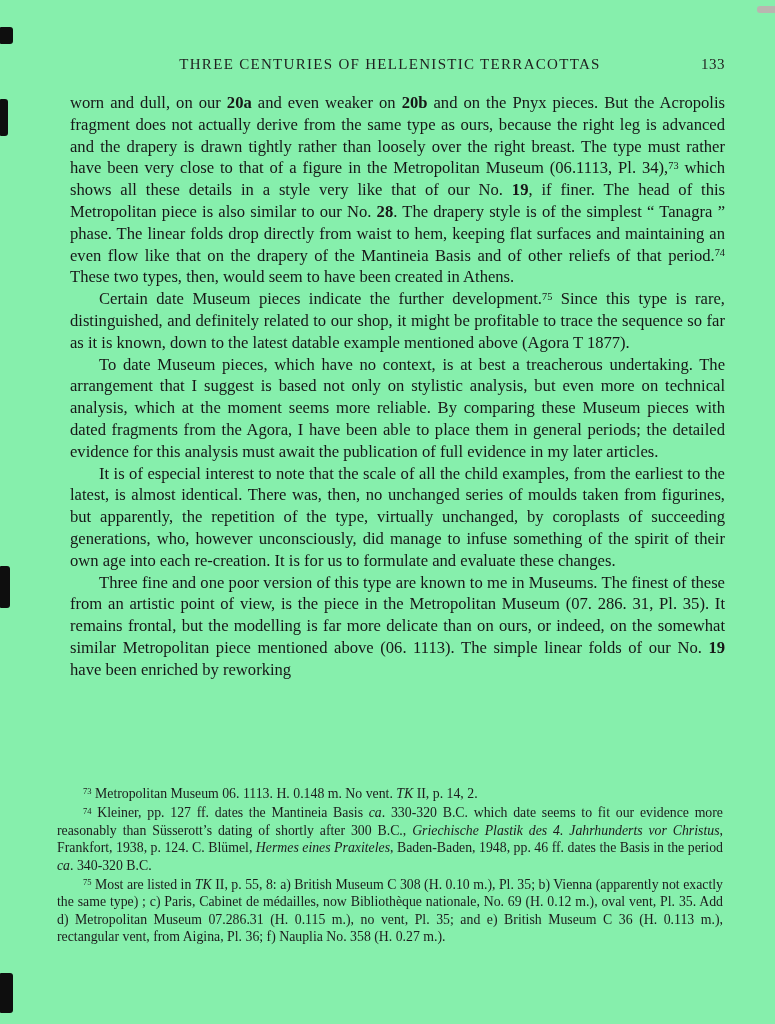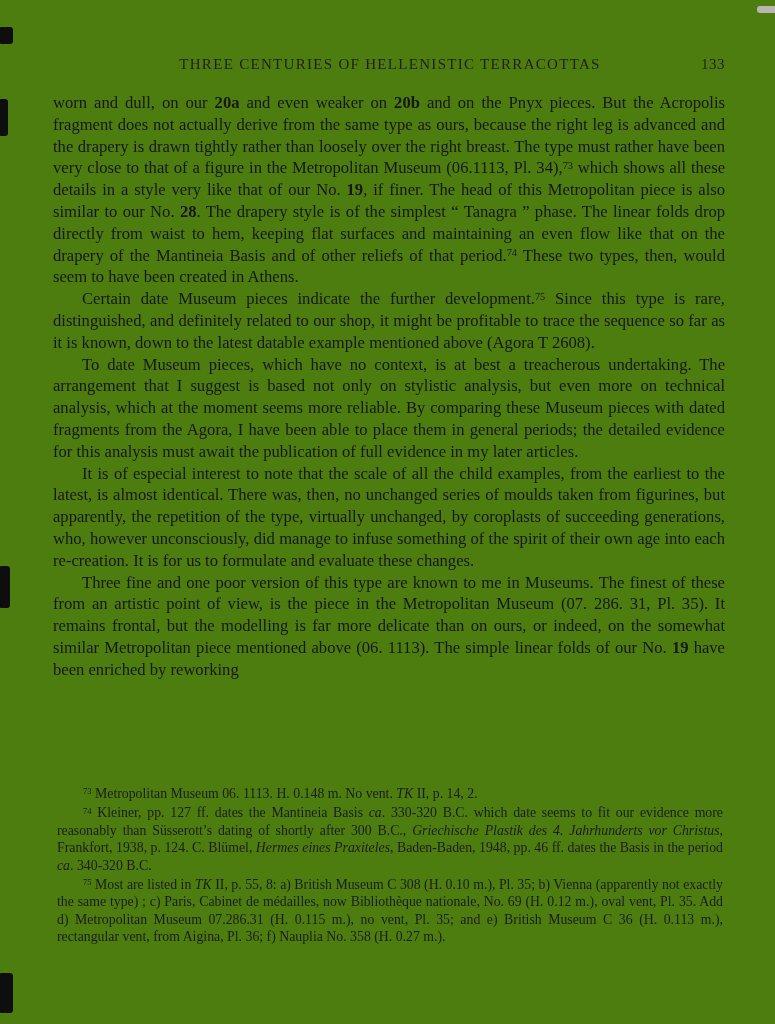--- a/index.html
+++ b/index.html
@@ -7,21 +7,21 @@
   body {
     width: 775px;
     height: 1024px;
     background: #e8e6e1;
     font-family: "Liberation Serif", "DejaVu Serif", serif;
   }
   .page {
     position: relative;
     width: 775px;
     height: 1024px;
-    background: #4d7c0f;
+    background: #86efac;
     color: #1a1a1a;
     overflow: hidden;
   }
   
   .artifact { position: absolute; background: #0e0e0e; border-radius: 1px 3px 3px 1px; }
   .a1 { left: 0; top: 27px;  width: 13px; height: 17px; }
   .a2 { left: 0; top: 99px;  width: 8px;  height: 37px; }
   .a3 { left: 0; top: 566px; width: 10px; height: 42px; }
   .a4 { left: 0; top: 973px; width: 13px; height: 40px; }
   .a5 { right: 0; top: 6px; left: auto; width: 18px; height: 7px; background: #b9b6b0; border-radius: 3px 0 0 3px; }
@@ -31,21 +31,21 @@
     top: 56px; left: 55px; right: 50px;
     font-size: 15px;
     letter-spacing: 1.3px;
     color: #1f1f1f;
   }
   .title { display: block; text-align: center; }
   .pagenum { position: absolute; right: 0; top: 0; letter-spacing: 0.5px; margin-left: 20px; }
 
   .body {
     position: absolute;
-    top: 92px; left: 53px; right: 50px;
+    top: 92px; left: 70px; right: 50px;
     font-size: 16.6px;
     line-height: 21.8px;
     text-align: justify;
     color: #171717;
   }
   .para { margin: 0; }
   .para.indent { text-indent: 29px; }
 
   .footnotes {
     position: absolute;
@@ -77,21 +77,21 @@
   <div class="artifact a4"></div>
   <div class="artifact a5"></div>
 
   <div class="header">
     <span class="title">THREE CENTURIES OF HELLENISTIC TERRACOTTAS</span>
     <span class="pagenum">133</span>
   </div>
 
   <div class="body">
       <p class="para"><span>worn and dull, on our </span><span class="b">20a</span><span> and even weaker on </span><span class="b">20b</span><span> and on the Pnyx pieces. But the Acropolis fragment does not actually derive from the same type as ours, because the right leg is advanced and the drapery is drawn tightly rather than loosely over the right breast. The type must rather have been very close to that of a figure in the Metropolitan Museum (06.1113, Pl. 34),</span><sup>73</sup><span> which shows all these details in a style very like that of our No. </span><span class="b">19</span><span>, if finer. The head of this Metropolitan piece is also similar to our No. </span><span class="b">28</span><span>. The drapery style is of the simplest “ Tanagra ” phase. The linear folds drop directly from waist to hem, keeping flat surfaces and maintaining an even flow like that on the drapery of the Mantineia Basis and of other reliefs of that period.</span><sup>74</sup><span> These two types, then, would seem to have been created in Athens.</span></p>
-      <p class="para indent"><span>Certain date Museum pieces indicate the further development.</span><sup>75</sup><span> Since this type is rare, distinguished, and definitely related to our shop, it might be profitable to trace the sequence so far as it is known, down to the latest datable example mentioned above (Agora T 2608).</span></p>
+      <p class="para indent"><span>Certain date Museum pieces indicate the further development.</span><sup>75</sup><span> Since this type is rare, distinguished, and definitely related to our shop, it might be profitable to trace the sequence so far as it is known, down to the latest datable example mentioned above (Agora T 1877).</span></p>
       <p class="para indent"><span>To date Museum pieces, which have no context, is at best a treacherous undertaking. The arrangement that I suggest is based not only on stylistic analysis, but even more on technical analysis, which at the moment seems more reliable. By comparing these Museum pieces with dated fragments from the Agora, I have been able to place them in general periods; the detailed evidence for this analysis must await the publication of full evidence in my later articles.</span></p>
       <p class="para indent"><span>It is of especial interest to note that the scale of all the child examples, from the earliest to the latest, is almost identical. There was, then, no unchanged series of moulds taken from figurines, but apparently, the repetition of the type, virtually unchanged, by coroplasts of succeeding generations, who, however unconsciously, did manage to infuse something of the spirit of their own age into each re-creation. It is for us to formulate and evaluate these changes.</span></p>
       <p class="para indent"><span>Three fine and one poor version of this type are known to me in Museums. The finest of these from an artistic point of view, is the piece in the Metropolitan Museum (07. 286. 31, Pl. 35). It remains frontal, but the modelling is far more delicate than on ours, or indeed, on the somewhat similar Metropolitan piece mentioned above (06. 1113). The simple linear folds of our No. </span><span class="b">19</span><span> have been enriched by reworking</span></p>
     </div>
 
   <div class="footnotes">
       <p class="footnote"><sup>73</sup><span> Metropolitan Museum 06. 1113. H. 0.148 m. No vent. </span><span class="i">TK</span><span> II, p. 14, 2.</span></p>
       <p class="footnote"><sup>74</sup><span> Kleiner, pp. 127 ff. dates the Mantineia Basis </span><span class="i">ca</span><span>. 330-320 B.C. which date seems to fit our evidence more reasonably than Süsserott’s dating of shortly after 300 B.C., </span><span class="i">Griechische Plastik des 4. Jahrhunderts vor Christus</span><span>, Frankfort, 1938, p. 124. C. Blümel, </span><span class="i">Hermes eines Praxiteles</span><span>, Baden-Baden, 1948, pp. 46 ff. dates the Basis in the period </span><span class="i">ca</span><span>. 340-320 B.C.</span></p>
       <p class="footnote"><sup>75</sup><span> Most are listed in </span><span class="i">TK</span><span> II, p. 55, 8: a) British Museum C 308 (H. 0.10 m.), Pl. 35; b) Vienna (apparently not exactly the same type) ; c) Paris, Cabinet de médailles, now Bibliothèque nationale, No. 69 (H. 0.12 m.), oval vent, Pl. 35. Add d) Metropolitan Museum 07.286.31 (H. 0.115 m.), no vent, Pl. 35; and e) British Museum C 36 (H. 0.113 m.), rectangular vent, from Aigina, Pl. 36; f) Nauplia No. 358 (H. 0.27 m.).</span></p>
     </div>

